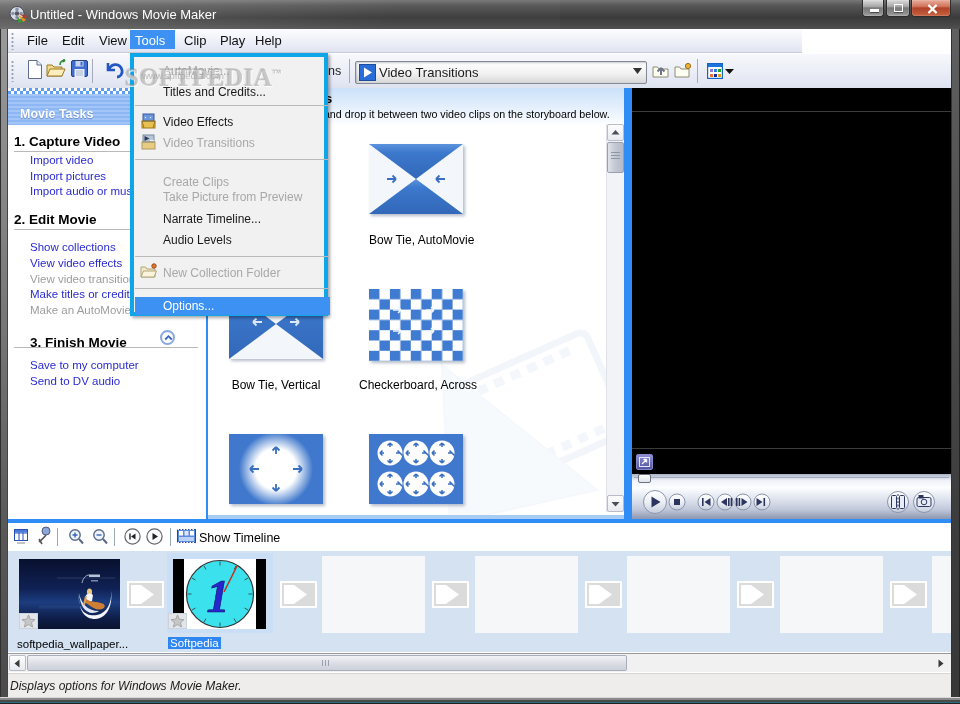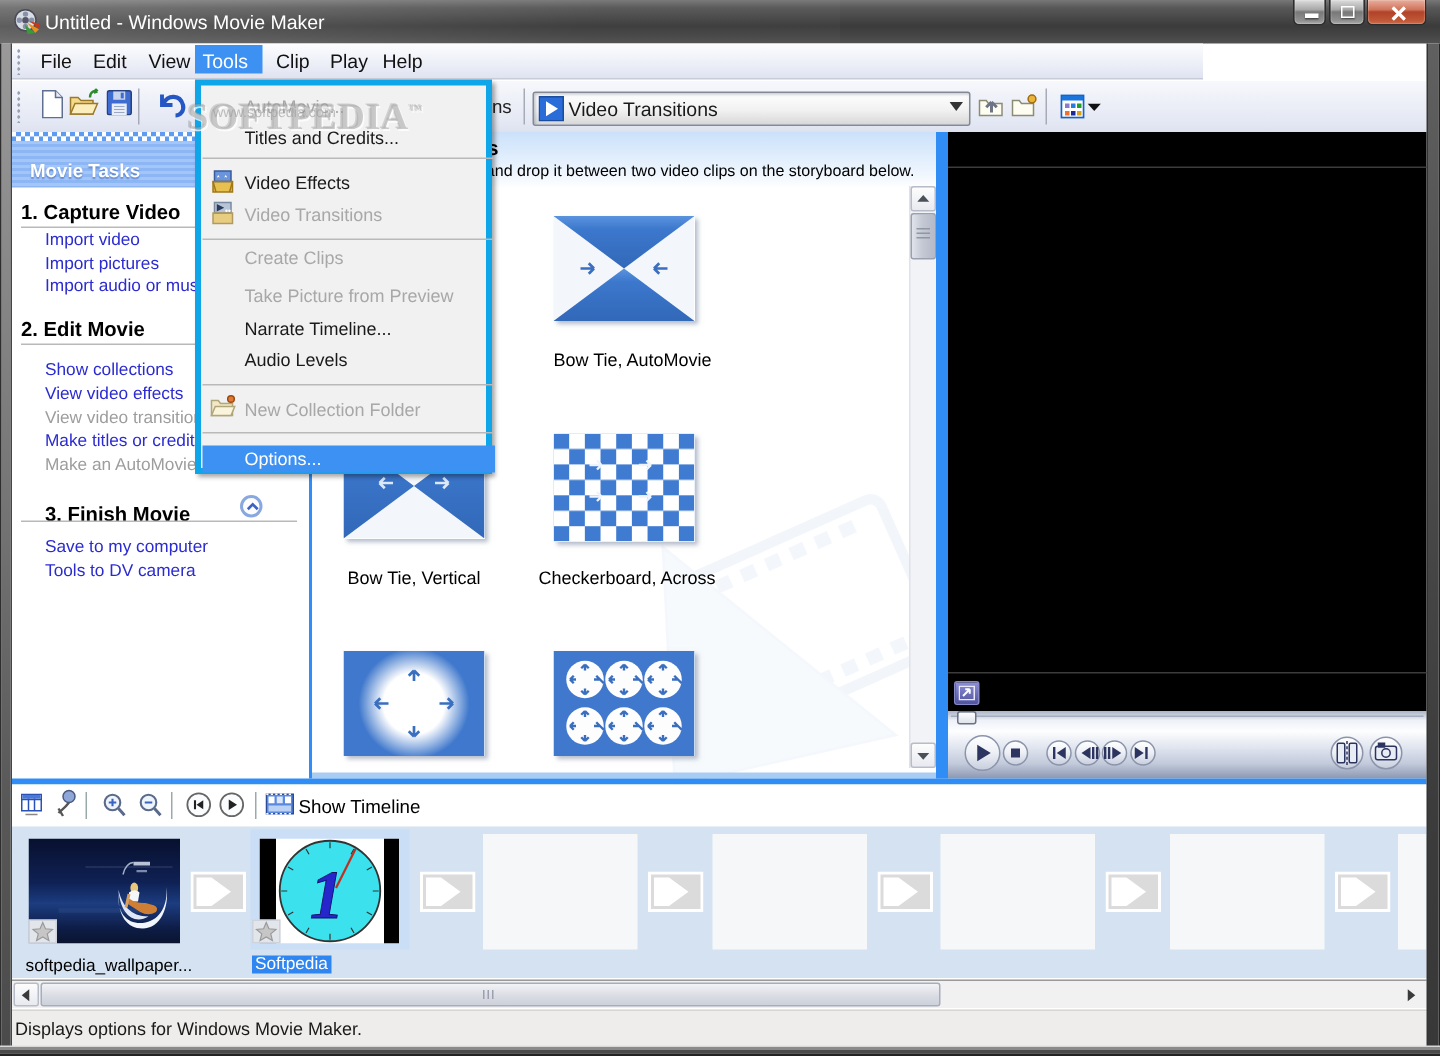--- a/index.html
+++ b/index.html
@@ -45,21 +45,21 @@
 #chead{left:208px;top:88px;width:416px;height:37px;
   background:linear-gradient(180deg,#cbe1fa,#eaf3fd 65%,#fdfeff);}
 .ticon{box-shadow:2px 2px 3px rgba(150,160,180,0.7);}
 .tlabel{font-size:12px;color:#000;text-align:center;}
 
 #sbtoolbar{left:8px;top:523px;width:943px;height:28px;background:#fff;}
 #sbstrip{left:8px;top:551px;width:943px;height:101px;background:#d4e2f2;}
 .slot{top:556px;width:103px;height:77px;background:#f6f7f9;}
 .star{width:19px;height:16px;background:#e2e5ea;border:1px solid #cdd2dc;}
 #hscroll{left:8px;top:653px;width:943px;height:19px;background:#f1f1f1;border-top:1px solid #9a9a9a;}
-#statusbar{left:8px;top:673px;width:943px;height:24px;background:#efedeb;border-top:1px solid #d8d6d4;}
+#statusbar{left:8px;top:673px;width:943px;height:24px;background:#efedeb;border-top:1px solid #d8d6d4;font-style:italic;}
 
 #bleft{left:0;top:29px;width:8px;height:675px;
   background:linear-gradient(180deg,#9a9a9a,#757575 45%,#585858 75%,#4a4a4a);border-left:1px solid #2e2e2e;border-right:1px solid #454545;}
 #bright{left:951px;top:29px;width:9px;height:675px;
   background:linear-gradient(180deg,#606060,#484848 45%,#3c3c3c 75%,#383838);border-right:1px solid #242424;border-left:1px solid #333;}
 #bbottom{left:0;top:697px;width:960px;height:7px;
   background:linear-gradient(180deg,#d8d8d8 0 1px,#8a8a8a 1px 3px,#4a4a4a 3px 5px,#2a6d7a 5px 6px,#222 6px);}
 
 #dmenu{left:130px;top:53px;width:198px;height:263px;background:#f1f1f1;
   border:4px solid #0ea5e9;box-shadow:2px 2px 3px rgba(0,0,0,0.35);z-index:50;}
@@ -200,21 +200,21 @@
 <span class="tlinkg t" style="left:30px;top:272.5px;">View video transitions</span>
 <span class="tlink t" style="left:30px;top:288px;">Make titles or credits</span>
 <span class="tlinkg t" style="left:30px;top:304px;">Make an AutoMovie</span>
 <span class="h3 t" style="left:14px;top:335px;margin-left:16px;">3. Finish Movie</span>
 <div style="left:160px;top:330px;width:15px;height:15px;border:2px solid #88a8e0;border-radius:50%;background:#fdfdfd;"></div>
 <svg style="left:164px;top:334px;" width="9" height="8" viewBox="0 0 9 8">
     <path d="M1.2 5.5 L4.5 2.2 L7.8 5.5" fill="none" stroke="#3a62c8" stroke-width="1.8"></path>
   </svg>
 <div class="hr" style="left:14px;top:347px;width:184px;"></div>
 <span class="tlink t" style="left:30px;top:359px;">Save to my computer</span>
-<span class="tlink t" style="left:30px;top:375px;">Tools to DV camera</span>
+<span class="tlink t" style="left:30px;top:375px;">Send to DV audio</span>
 
 <div id="contents"></div>
 
 <svg style="left:432px;top:295px;" width="186" height="229" viewBox="0 0 186 229">
   <g opacity="0.24">
   <g transform="rotate(-24 120 110)">
     <rect x="30" y="55" width="150" height="110" rx="8" fill="none" stroke="#cbdcf1" stroke-width="7"></rect>
     <rect x="40" y="63" width="10" height="9" fill="#cfdff2"></rect>
         <rect x="58" y="63" width="10" height="9" fill="#cfdff2"></rect>
         <rect x="76" y="63" width="10" height="9" fill="#cfdff2"></rect>
@@ -526,21 +526,21 @@
 <div id="bright"></div>
 <div id="bbottom"></div>
 
 <div id="dmenu">
   <span class="mig t" style="top:7px;">AutoMovie...</span>
   <span class="mi t" style="top:28px;">Titles and Credits...</span>
   <div class="msep" style="top:48px;"></div>
   <span class="mi t" style="top:58px;">Video Effects</span>
   <span class="mig t" style="top:79px;">Video Transitions</span>
   <div class="msep" style="top:102px;"></div>
-  <span class="mig t" style="top:108px;">Create Clips</span>
+  <span class="mig t" style="top:118px;">Create Clips</span>
   <span class="mig t" style="top:133px;">Take Picture from Preview</span>
   <span class="mi t" style="top:155px;">Narrate Timeline...</span>
   <span class="mi t" style="top:176px;">Audio Levels</span>
   <div class="msep" style="top:199px;"></div>
   <span class="mig t" style="top:209px;">New Collection Folder</span>
   <div class="msep" style="top:231px;"></div>
   <div id="mopt"></div>
   <span class="mi t" style="top:242px;color:#fff;">Options...</span>
 
   <svg style="left:6px;top:56px;" width="17" height="17" viewBox="0 0 17 17">

